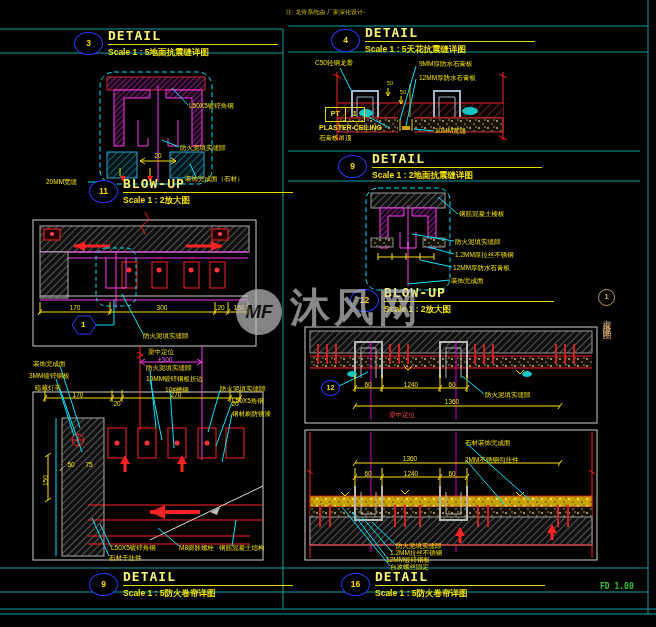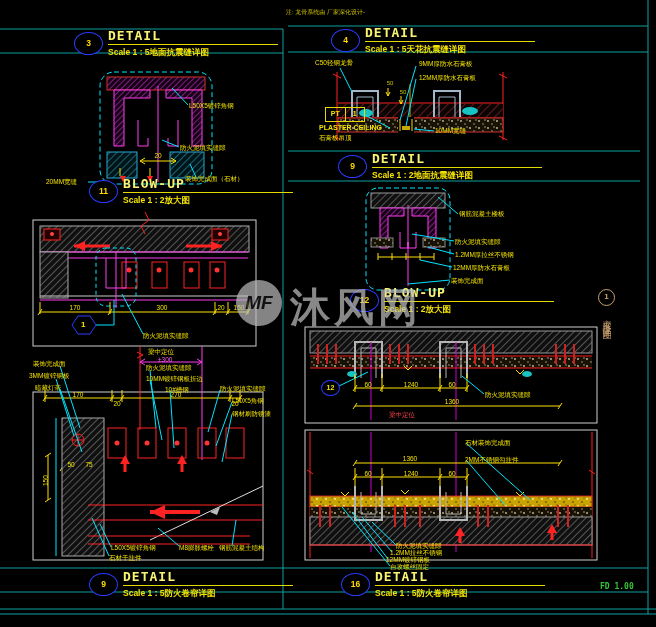--- a/index.html
+++ b/index.html
@@ -27,21 +27,21 @@
   .ptbox{position:absolute;left:325px;top:107px;width:38px;height:13px;border:1px solid #e8d800;
          display:flex;z-index:5;color:#f4e300;font:bold 7px/12px "Liberation Sans",sans-serif;}
   .ptbox .cell{flex:1;text-align:center;}
   .ptbox .cell+.cell{border-left:1px solid #e8d800;}
   
   .marker{position:absolute;border:1.2px solid #2a3bff;border-radius:50%;color:#f4e300;
           font:bold 7px/14px "Liberation Sans",sans-serif;text-align:center;z-index:5;}
   .hexnum{position:absolute;color:#f4e300;font:bold 8px "Liberation Sans",sans-serif;z-index:5;}
   
   .wm{position:absolute;left:236px;top:280px;z-index:8;opacity:.7;color:#c2c2c2;}
-  .wm-row{display:flex;align-items:flex-start;gap:8px;}
+  .wm-row{display:flex;align-items:flex-end;gap:8px;}
   .wm-logo{width:46px;height:46px;border-radius:50%;background:#bdbdbd;color:#1a1a1a;
            font:italic bold 19px/46px "Liberation Sans",sans-serif;text-align:center;}
   .wm-name{font:bold 40px "Liberation Sans",sans-serif;letter-spacing:4px;}
   .wm-url{font:bold 20px "Liberation Sans",sans-serif;letter-spacing:1px;margin:2px 0 0 62px;}
   
   .side-tab{position:absolute;left:598px;top:289px;z-index:5;color:#c8a070;}
   .side-circ{width:15px;height:15px;border:1px solid #c8a070;border-radius:50%;
              font:bold 8px/14px "Liberation Sans",sans-serif;text-align:center;}
   .side-txt{writing-mode:vertical-rl;text-orientation:upright;font:9px "Liberation Sans",sans-serif;
             letter-spacing:3px;margin:6px 0 0 2px;}

